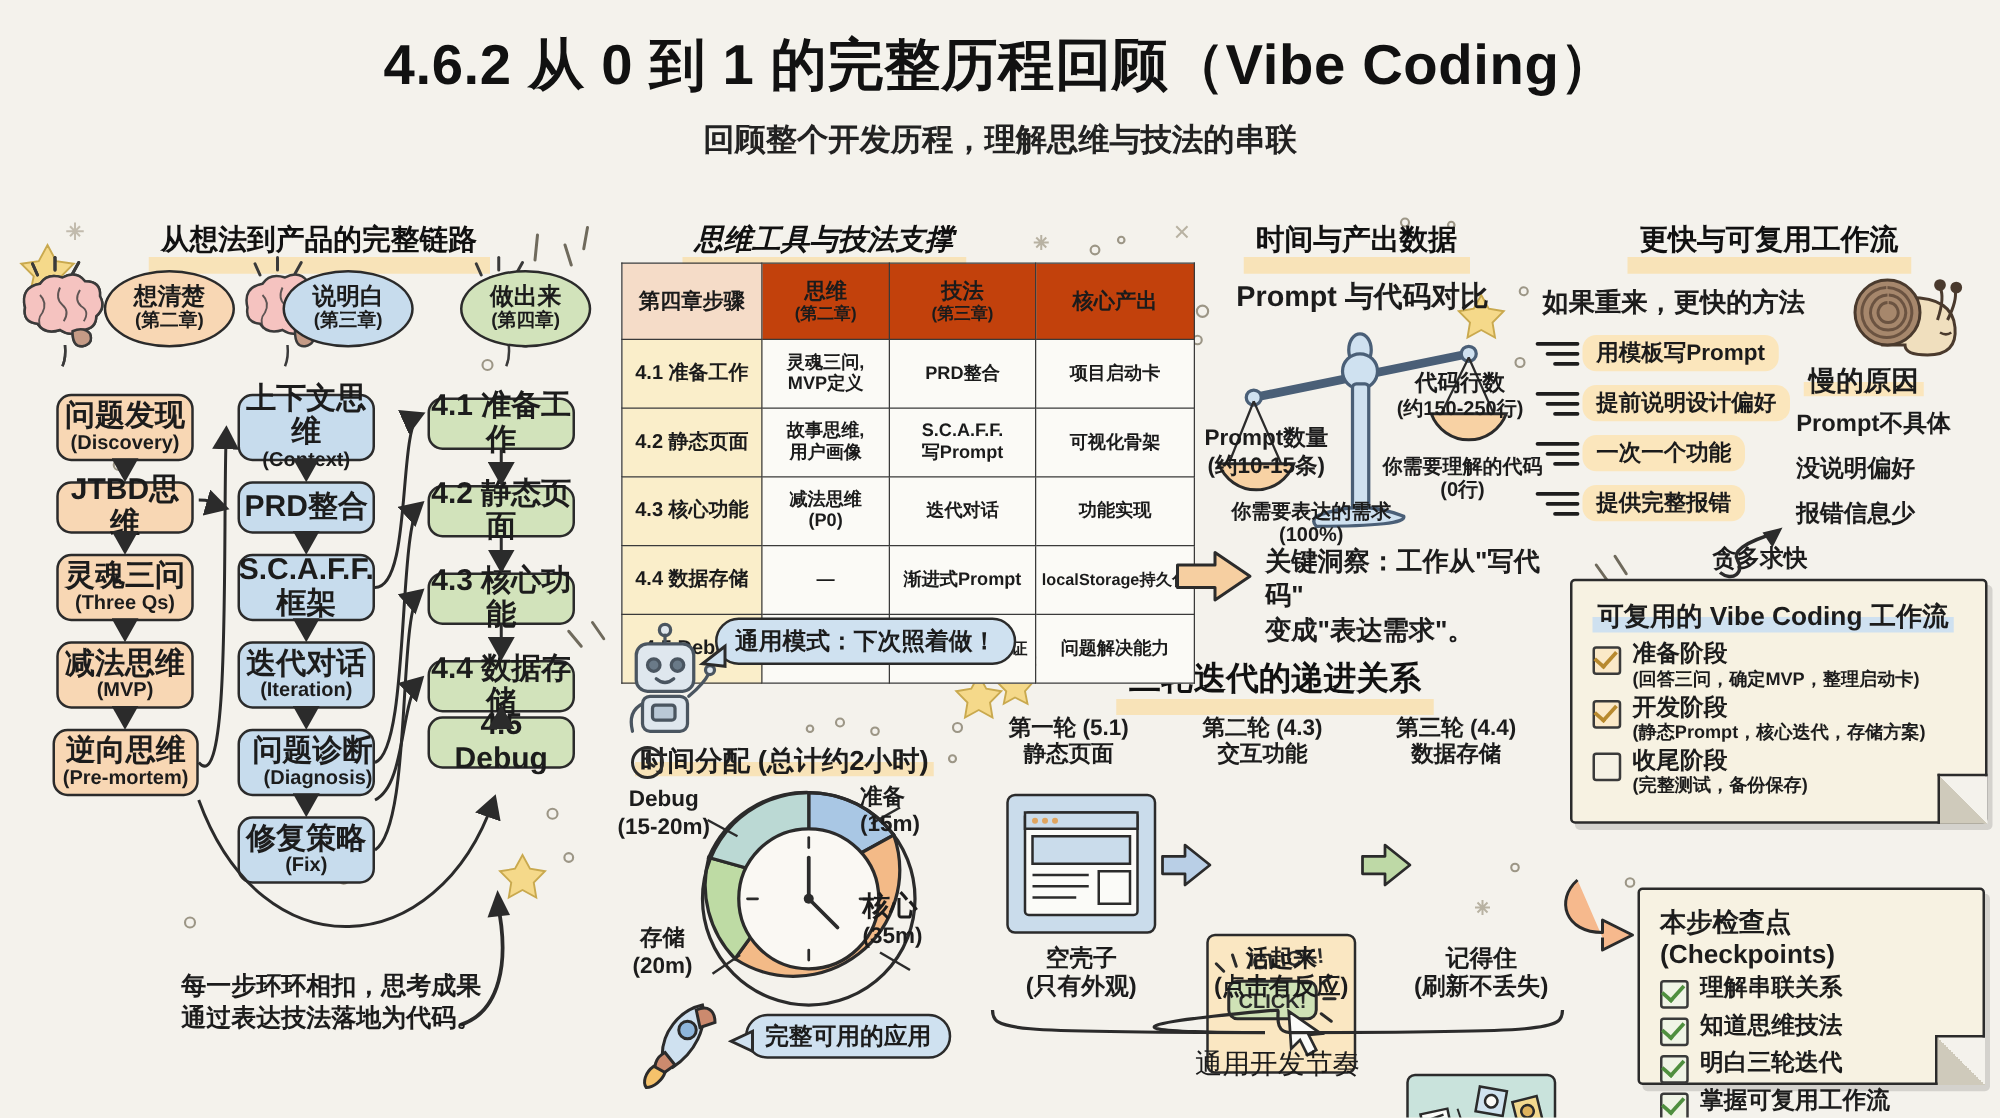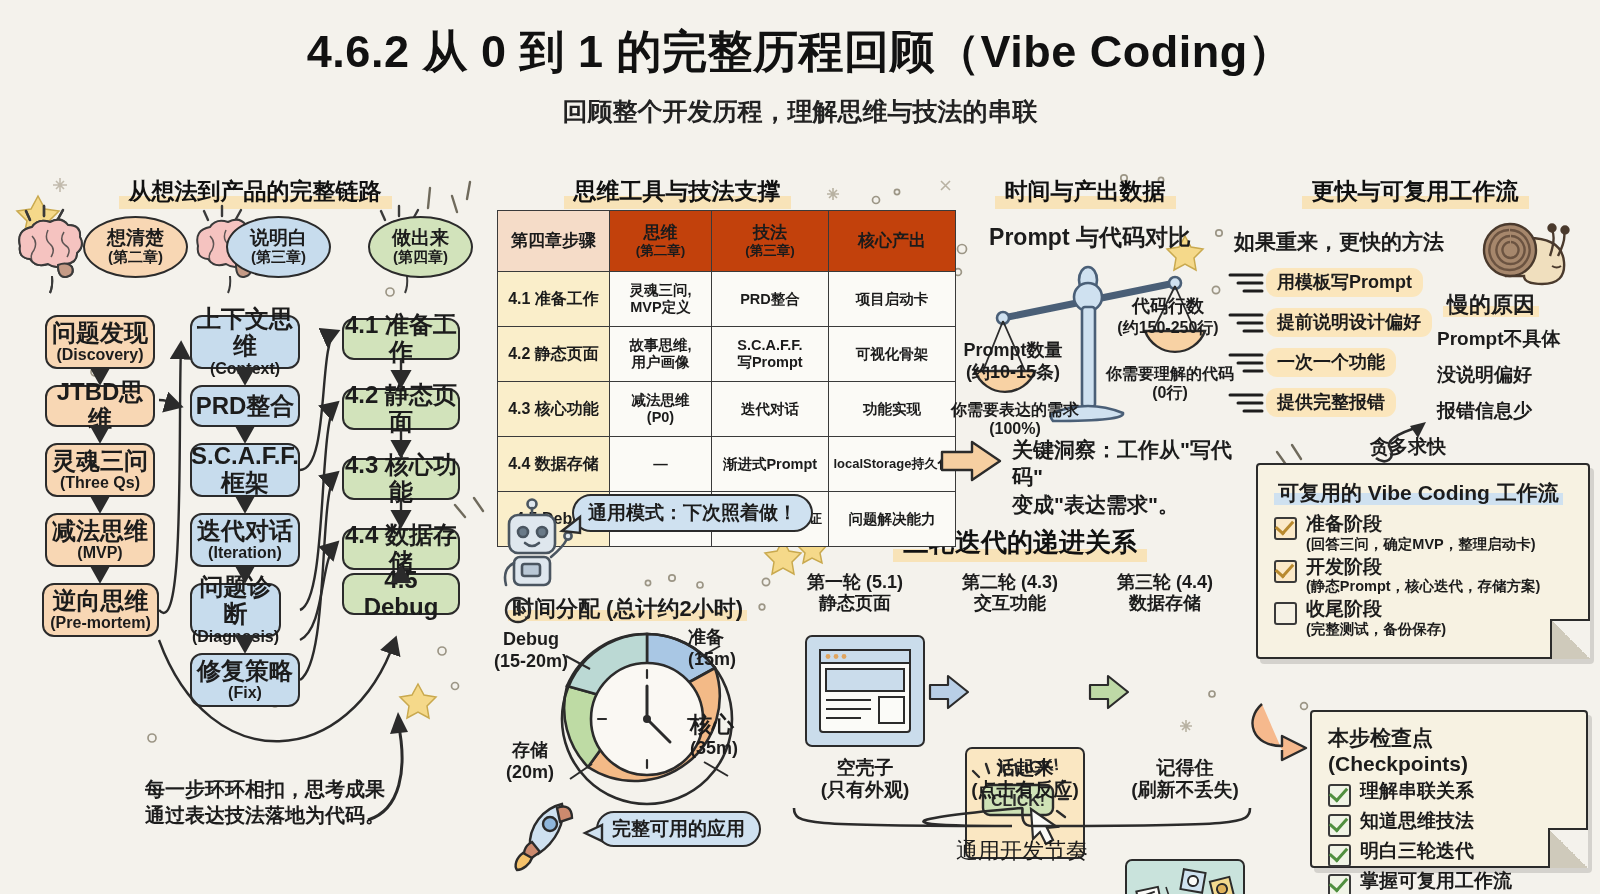--- a/index.html
+++ b/index.html
@@ -23,21 +23,21 @@
     top:95px;left:0;width:1600px;text-align:center;
     font-size:25px;font-weight:bold;color:#222;
   }
 
   
   .sec-h{
     font-size:23px;font-weight:bold;color:#111;text-align:center;
     white-space:nowrap;
   }
   .sec-h span.hl{
-    display:inline-block;padding:0 10px 2px 10px;
+    display:inline-block;padding:0 10px 12px 10px;
     background:linear-gradient(to top,#f8e3b8 0 13px,transparent 13px);
   }
 
   
   .node{
     border:2.2px solid #2b2b2b;border-radius:12px;
     text-align:center;line-height:1.12;
     display:flex;flex-direction:column;align-items:center;justify-content:center;
     box-sizing:border-box;font-weight:bold;
   }
@@ -178,21 +178,21 @@
       <path d="M1292 445 l9 14 M1277 452 l10 14"></path>
     </g>
   </svg>
 
   <div class="abs" id="title">4.6.2 从 0 到 1 的完整历程回顾（Vibe Coding）</div>
   <div class="abs" id="subtitle">回顾整个开发历程，理解思维与技法的串联</div>
 
   <div class="abs sec-h" style="left:60px;top:176px;width:390px;">
     <span class="hl">从想法到产品的完整链路</span>
   </div>
-  <div class="abs sec-h" style="left:512px;top:176px;width:330px;">
+  <div class="abs sec-h" style="left:494px;top:176px;width:330px;font-style:italic;">
     <span class="hl">思维工具与技法支撑</span>
   </div>
   <div class="abs sec-h" style="left:960px;top:176px;width:250px;">
     <span class="hl">时间与产出数据</span>
   </div>
   <div class="abs sec-h" style="left:1250px;top:176px;width:330px;">
     <span class="hl">更快与可复用工作流</span>
   </div>
   <div class="abs sec-h" style="left:860px;top:525px;width:320px;font-size:26px;">
     <span class="hl">三轮迭代的递进关系</span>
@@ -262,21 +262,21 @@
     <div class="l1">PRD整合</div>
   </div>
   <div class="abs node blue" style="left:190px;top:443px;width:110px;height:54px;">
     <div class="l1">S.C.A.F.F.</div>
     <div class="l1">框架</div>
   </div>
   <div class="abs node blue" style="left:190px;top:513px;width:110px;height:54px;">
     <div class="l1">迭代对话</div>
     <div class="l2">(Iteration)</div>
   </div>
-  <div class="abs node blue" style="left:190px;top:583px;width:91px;height:54px;">
+  <div class="abs node blue" style="left:190px;top:583px;width:110px;height:54px;align-items:flex-end;">
     <div class="l1">问题诊断</div>
     <div class="l2">(Diagnosis)</div>
   </div>
   <div class="abs node blue" style="left:190px;top:653px;width:110px;height:54px;">
     <div class="l1">修复策略</div>
     <div class="l2">(Fix)</div>
   </div>
 
   <div class="abs node green" style="left:342px;top:318px;width:118px;height:42px;">
     <div class="l1">4.1 准备工作</div>
@@ -496,21 +496,21 @@
     <g stroke="#2b2b2b" stroke-width="2.4" fill="#f7ceа0">
       <path d="M-10 116 L50 116 A32 32 0 0 1 -10 116 Z" fill="#f8d2a4"></path>
       <path d="M160 76 L220 76 A32 32 0 0 1 160 76 Z" fill="#f8d2a4"></path>
     </g>
   </svg>
 
   <div class="abs small-cap" style="left:938px;top:340px;width:150px;">
     <div>Prompt数量</div>
     <div>(约10-15条)</div>
   </div>
-  <div class="abs small-cap" style="left:930px;top:400px;width:170px;">
+  <div class="abs small-cap" style="left:964px;top:400px;width:170px;">
     <div style="font-size:16px">你需要表达的需求</div>
     <div style="font-size:16px">(100%)</div>
   </div>
   <div class="abs small-cap" style="left:1098px;top:296px;width:140px;">
     <div>代码行数</div>
     <div style="font-size:16px">(约150-250行)</div>
   </div>
   <div class="abs small-cap" style="left:1090px;top:364px;width:160px;">
     <div style="font-size:16px">你需要理解的代码</div>
     <div style="font-size:16px">(0行)</div>

